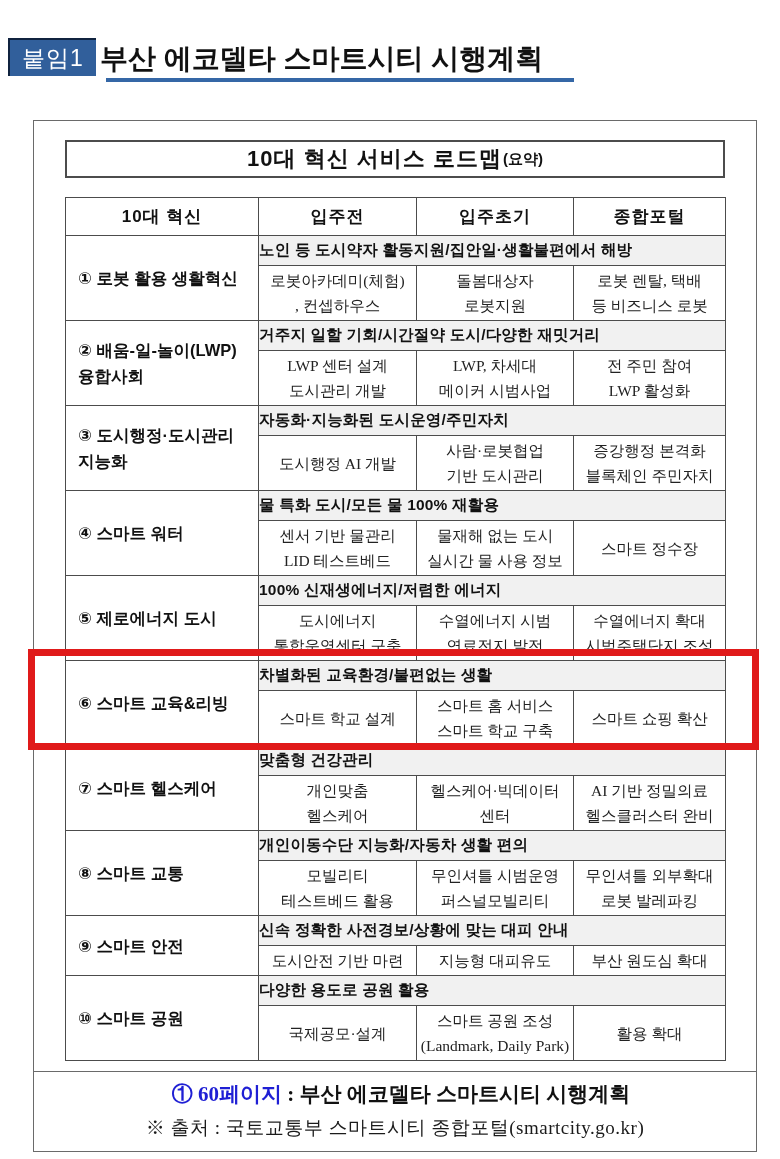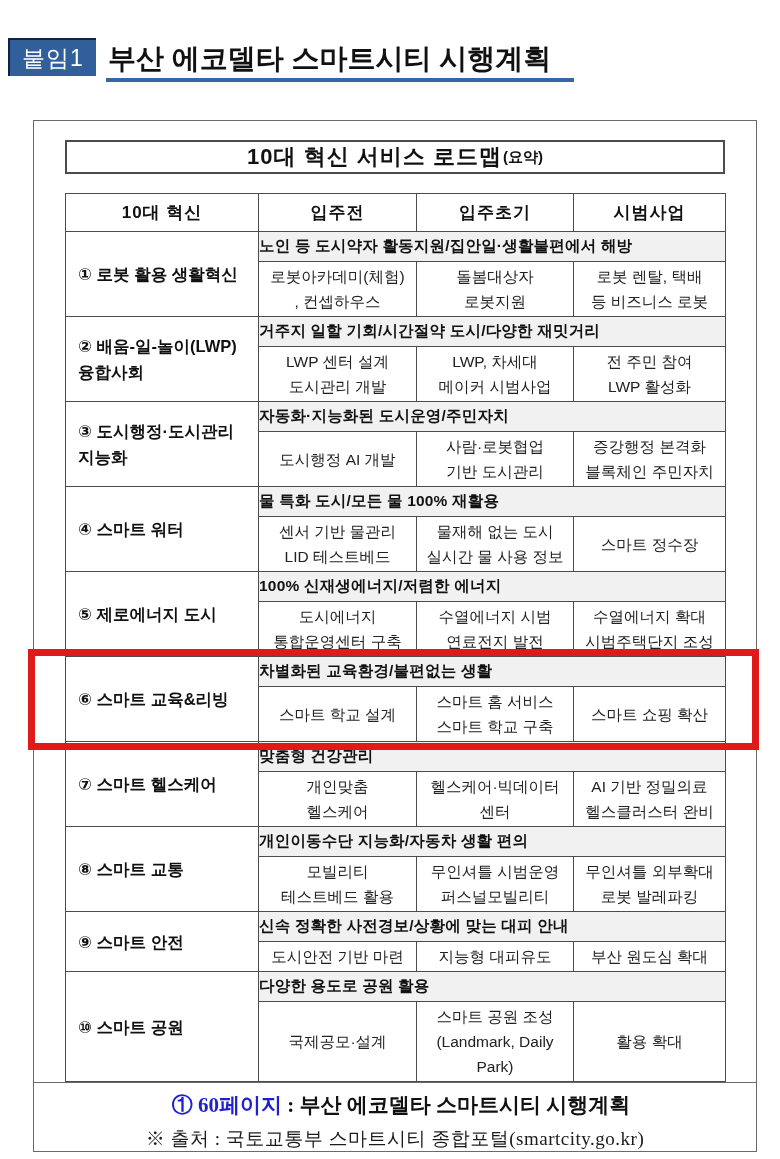--- a/index.html
+++ b/index.html
@@ -18,21 +18,21 @@
     position: absolute; left: 8px; top: 2px;
     width: 88px; height: 38px;
     background: #315f9b;
     border-left: 2px solid #10233f;
     border-top: 2px solid #10233f;
     color: #fff; font-weight: normal; font-size: 23px;
     display: flex; align-items: center; justify-content: center;
     letter-spacing: 1px;
   }
   .doc-title {
-    position: absolute; left: 108px; top: 4px;
+    position: absolute; left: 100px; top: 4px;
     font-size: 28px; font-weight: bold; color: #111;
     letter-spacing: 0px; white-space: nowrap;
   }
   .title-underline {
     position: absolute; left: 106px; top: 42px;
     width: 468px; height: 4px; background: #3567a6;
   }
 
   
   .outer {
@@ -86,20 +86,21 @@
   }
   td.phase {
     font-size: 15.5px;
     color: #222;
     text-align: center; vertical-align: middle;
     white-space: pre-line;
     line-height: 25px;
     padding: 2px 2px;
     height: 54px;
     background: #fff;
+    font-family: Liberation Serif, serif;
   }
   tr.short td.phase { height: 22px; }
 
   
   .highlight-box {
     position: absolute;
     left: 28px; width: 731px;
     top: 655px; height: 100px;
     border: 7px solid #e01a1a;
     z-index: 5;
@@ -148,21 +149,21 @@
       <col style="width:193px">
         <col style="width:158px">
         <col style="width:157px">
         <col style="width:152px">
     </colgroup>
     <thead>
       <tr>
           <th>10대 혁신</th>
           <th>입주전</th>
           <th>입주초기</th>
-          <th>시범사업</th>
+          <th>종합포털</th>
         </tr>
     </thead>
     <tbody>
         <tr>
           <td class="category" rowspan="2">① 로봇 활용 생활혁신</td>
           <td class="goal" colspan="3">노인 등 도시약자 활동지원/집안일·생활불편에서 해방</td>
         </tr>
         <tr>
           <td class="phase">로봇아카데미(체험)
 , 컨셉하우스</td>

